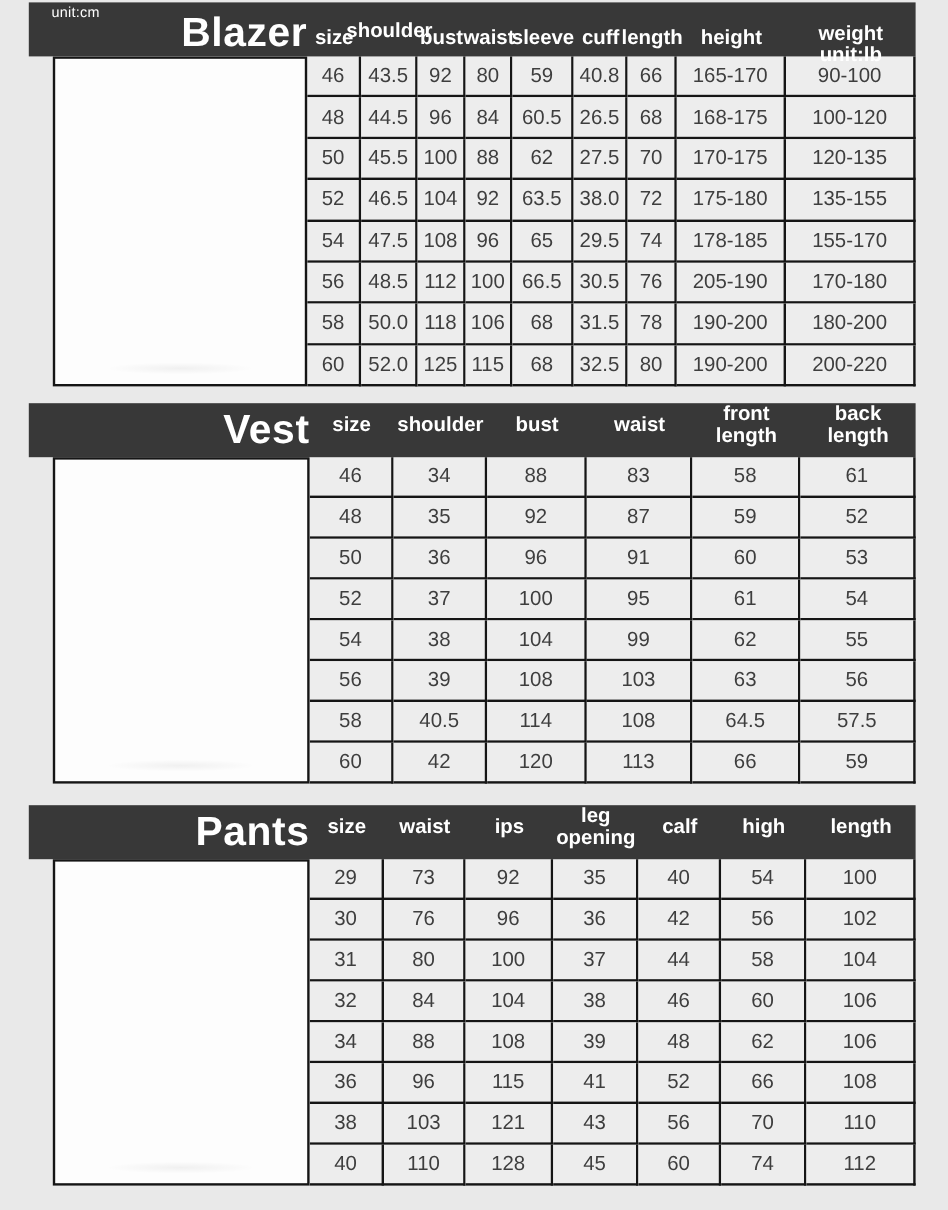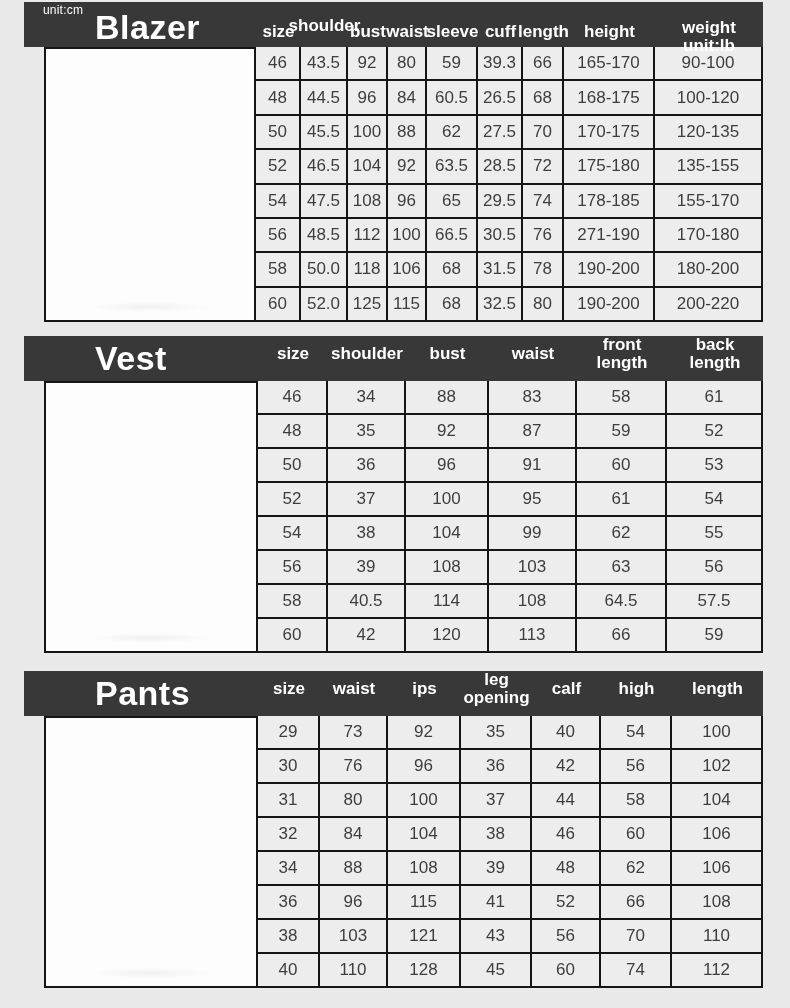--- a/index.html
+++ b/index.html
@@ -32,21 +32,21 @@
     left: 19px;
     top: 1px;
     font-size: 12px;
     font-weight: 400;
     color: #ffffff;
     letter-spacing: 0.2px;
   }
   .title-area {
     display: flex;
     align-items: center;
-    justify-content: flex-start;
+    justify-content: flex-end;
     padding-left: 71px;
   }
   .ta-blazer { width: 232px; }
   .ta-vest, .ta-pants { width: 234px; }
   .bar-title {
     font-size: 34px;
     font-weight: 700;
     letter-spacing: 0.5px;
     white-space: nowrap;
   }
@@ -138,21 +138,21 @@
       </div>
     </div>
     <div class="body">
       <div class="img-cell ic-blazer"></div>
       <div class="grid cols-blazer rows-blazer">
           <div class="cell">46</div>
           <div class="cell">43.5</div>
           <div class="cell">92</div>
           <div class="cell">80</div>
           <div class="cell">59</div>
-          <div class="cell">39.3</div>
+          <div class="cell">40.8</div>
           <div class="cell">66</div>
           <div class="cell">165-170</div>
           <div class="cell">90-100</div>
           <div class="cell">48</div>
           <div class="cell">44.5</div>
           <div class="cell">96</div>
           <div class="cell">84</div>
           <div class="cell">60.5</div>
           <div class="cell">26.5</div>
           <div class="cell">68</div>
@@ -165,41 +165,41 @@
           <div class="cell">62</div>
           <div class="cell">27.5</div>
           <div class="cell">70</div>
           <div class="cell">170-175</div>
           <div class="cell">120-135</div>
           <div class="cell">52</div>
           <div class="cell">46.5</div>
           <div class="cell">104</div>
           <div class="cell">92</div>
           <div class="cell">63.5</div>
-          <div class="cell">28.5</div>
+          <div class="cell">38.0</div>
           <div class="cell">72</div>
           <div class="cell">175-180</div>
           <div class="cell">135-155</div>
           <div class="cell">54</div>
           <div class="cell">47.5</div>
           <div class="cell">108</div>
           <div class="cell">96</div>
           <div class="cell">65</div>
           <div class="cell">29.5</div>
           <div class="cell">74</div>
           <div class="cell">178-185</div>
           <div class="cell">155-170</div>
           <div class="cell">56</div>
           <div class="cell">48.5</div>
           <div class="cell">112</div>
           <div class="cell">100</div>
           <div class="cell">66.5</div>
           <div class="cell">30.5</div>
           <div class="cell">76</div>
-          <div class="cell">271-190</div>
+          <div class="cell">205-190</div>
           <div class="cell">170-180</div>
           <div class="cell">58</div>
           <div class="cell">50.0</div>
           <div class="cell">118</div>
           <div class="cell">106</div>
           <div class="cell">68</div>
           <div class="cell">31.5</div>
           <div class="cell">78</div>
           <div class="cell">190-200</div>
           <div class="cell">180-200</div>

